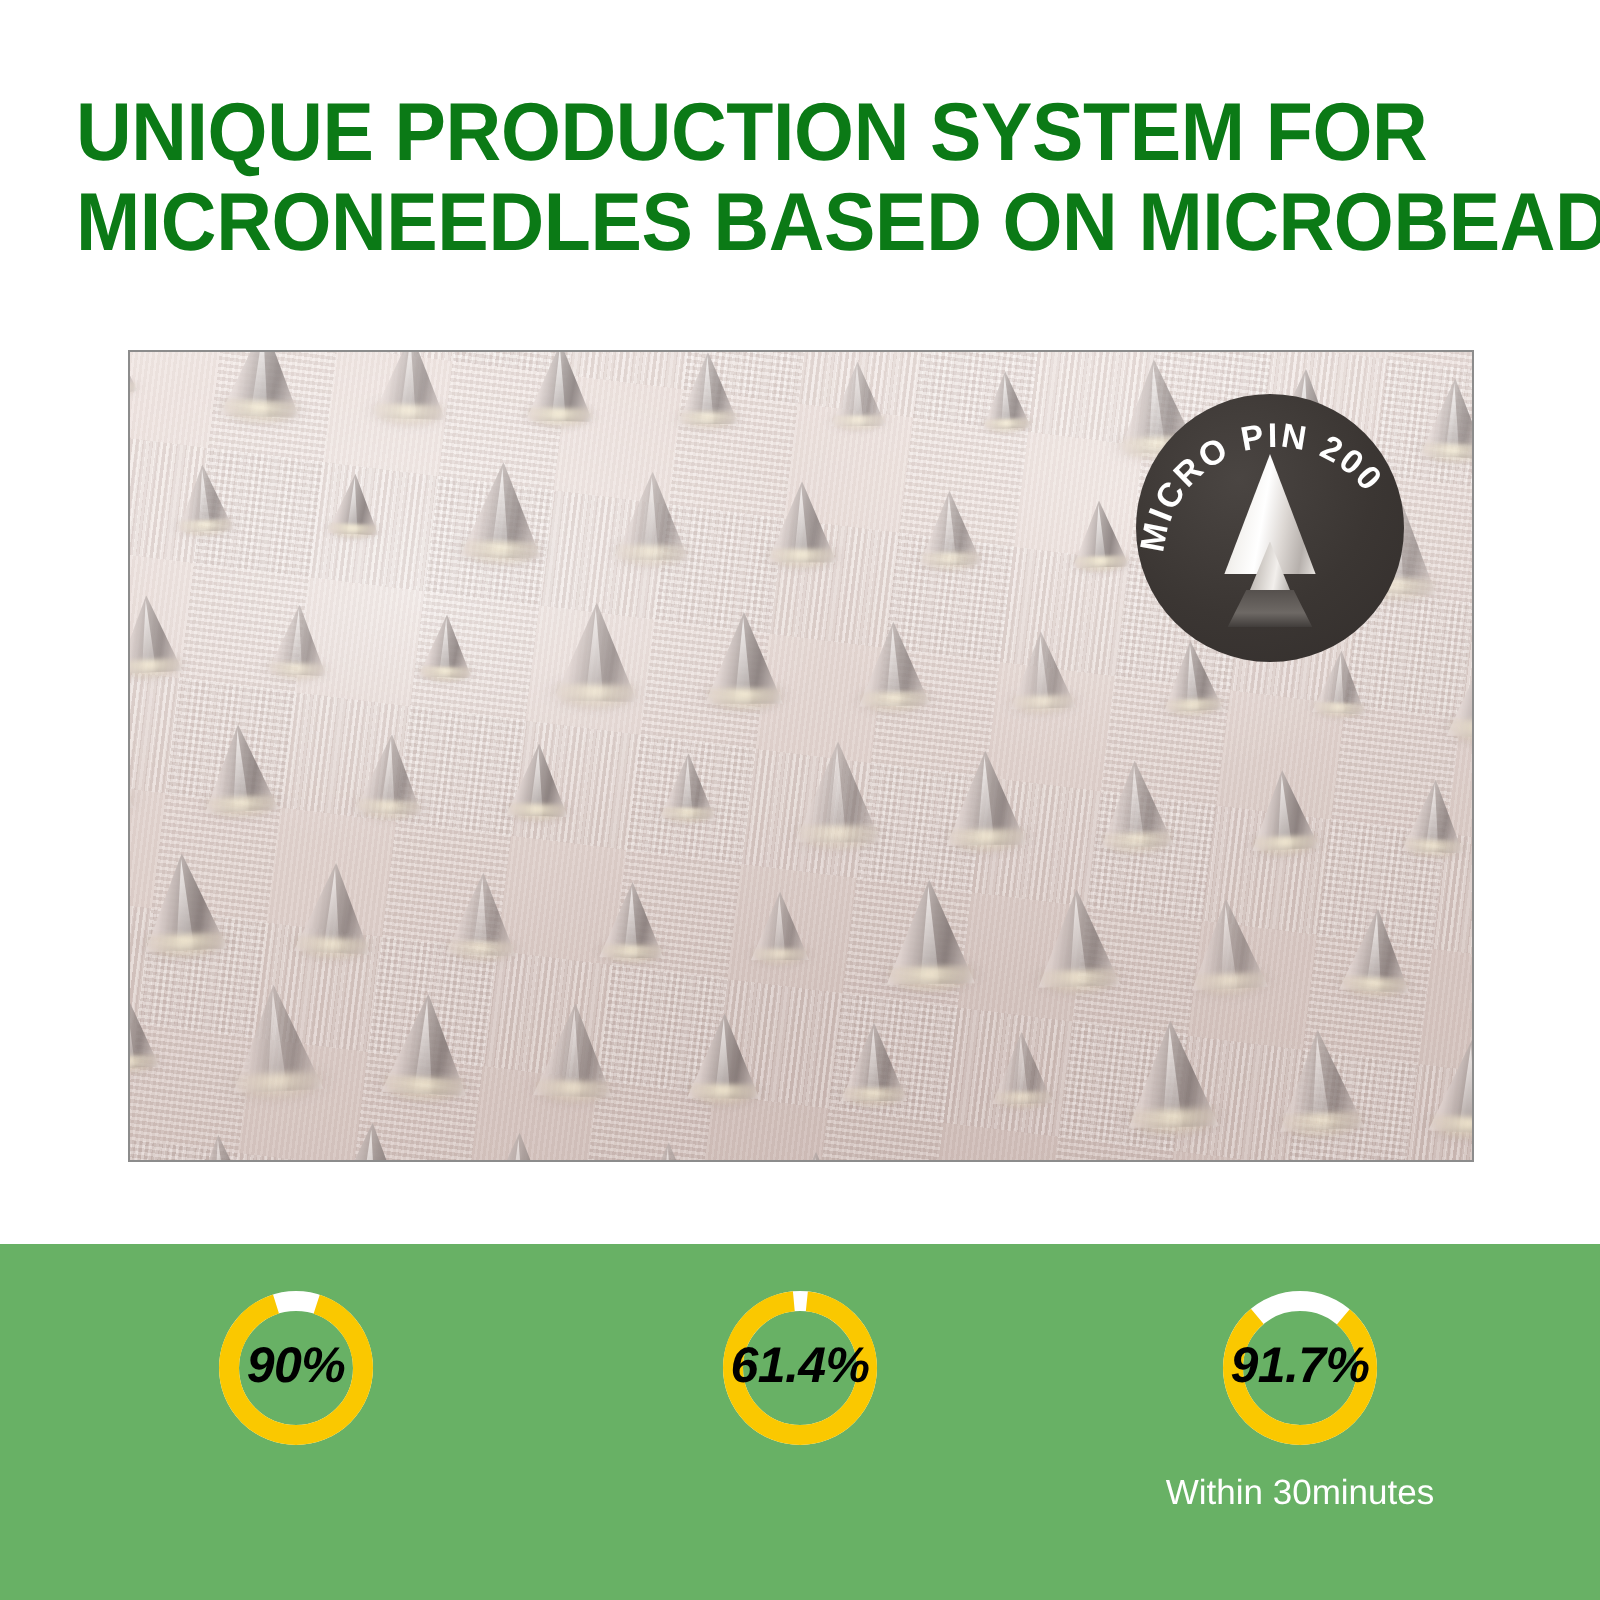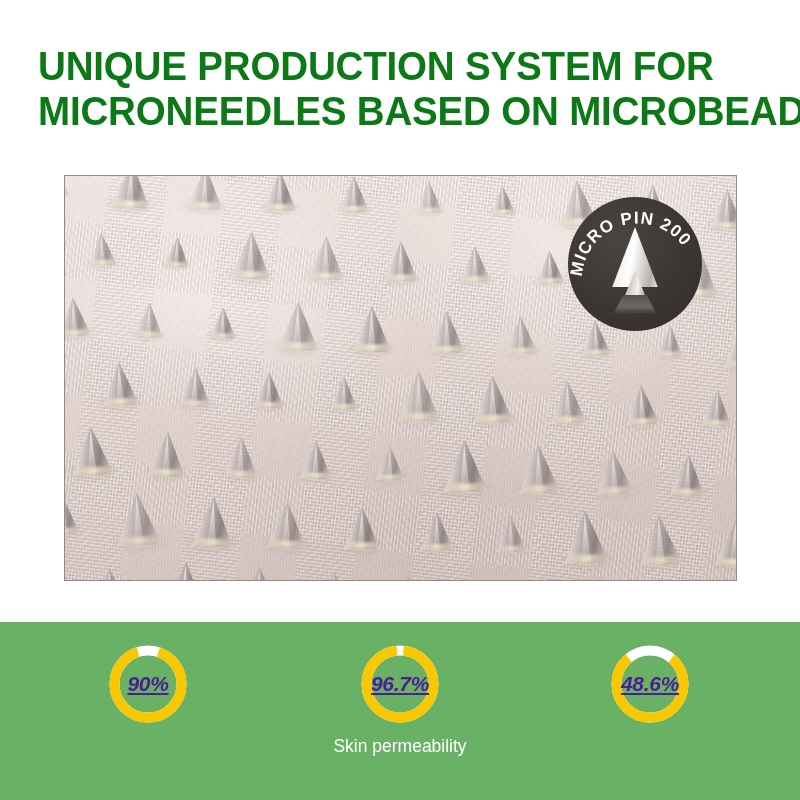--- a/index.html
+++ b/index.html
@@ -151,29 +151,28 @@
   .donut{
     position:absolute;
     top:23px; left:50%;
     width:78px;height:78px;
     transform:translateX(-50%);
   }
   .donut svg{display:block;}
   .donut-value{
     position:absolute;inset:0;
     display:flex;align-items:center;justify-content:center;
-    color:#4c1d95;
+    color:#000000;
     font-family:"Liberation Sans", sans-serif;
     font-style:italic;
     font-weight:bold;
-    font-size:21px;
+    font-size:25px;
     letter-spacing:-0.3px;
     line-height:1;
     padding-bottom:1px;
-    text-decoration:underline;
   }
   .stat-label{
     position:absolute;
     left:0; right:0; top:112px;
     color:#ffffff;
     font-family:"Liberation Sans", sans-serif;
     font-size:17.5px;
     line-height:24px;
     white-space:nowrap;
   }
@@ -595,33 +594,31 @@
         <div class="donut-value">90%</div>
       </div>
     </div>
 
     <div class="stat" style="left:290px; width:220px;">
       <div class="donut">
         <svg viewBox="0 0 78 78" width="78" height="78">
           <circle cx="39" cy="39" r="33.5" fill="none" stroke="#ffffff" stroke-width="10"></circle>
           <circle class="gauge-arc" cx="39" cy="39" r="33.5" fill="none" stroke="#fac800" stroke-width="10" stroke-linecap="butt" transform="rotate(-90 39 39)" stroke-dasharray="203.5406464334291 6.946061357087046" stroke-dashoffset="-3.473030678543523"></circle>
         </svg>
-        <div class="donut-value">96.7%</div>
-      </div>
-      <div class="stat-label">
-        <div>Skin permeability</div>
+        <div class="donut-value">61.4%</div>
       </div>
     </div>
 
     <div class="stat" style="left:530px; width:240px;">
       <div class="donut">
         <svg viewBox="0 0 78 78" width="78" height="78">
           <circle cx="39" cy="39" r="33.5" fill="none" stroke="#ffffff" stroke-width="10"></circle>
           <circle class="gauge-arc" cx="39" cy="39" r="33.5" fill="none" stroke="#fac800" stroke-width="10" stroke-linecap="butt" transform="rotate(-90 39 39)" stroke-dasharray="163.54817195323105 46.93853583728509" stroke-dashoffset="-23.469267918642544"></circle>
         </svg>
-        <div class="donut-value">48.6%</div>
+        <div class="donut-value">91.7%</div>
       </div>
       <div class="stat-label">
+        <div>Within 30minutes</div>
       </div>
     </div>
 
   </div>
 </div>
 
 </body></html>

